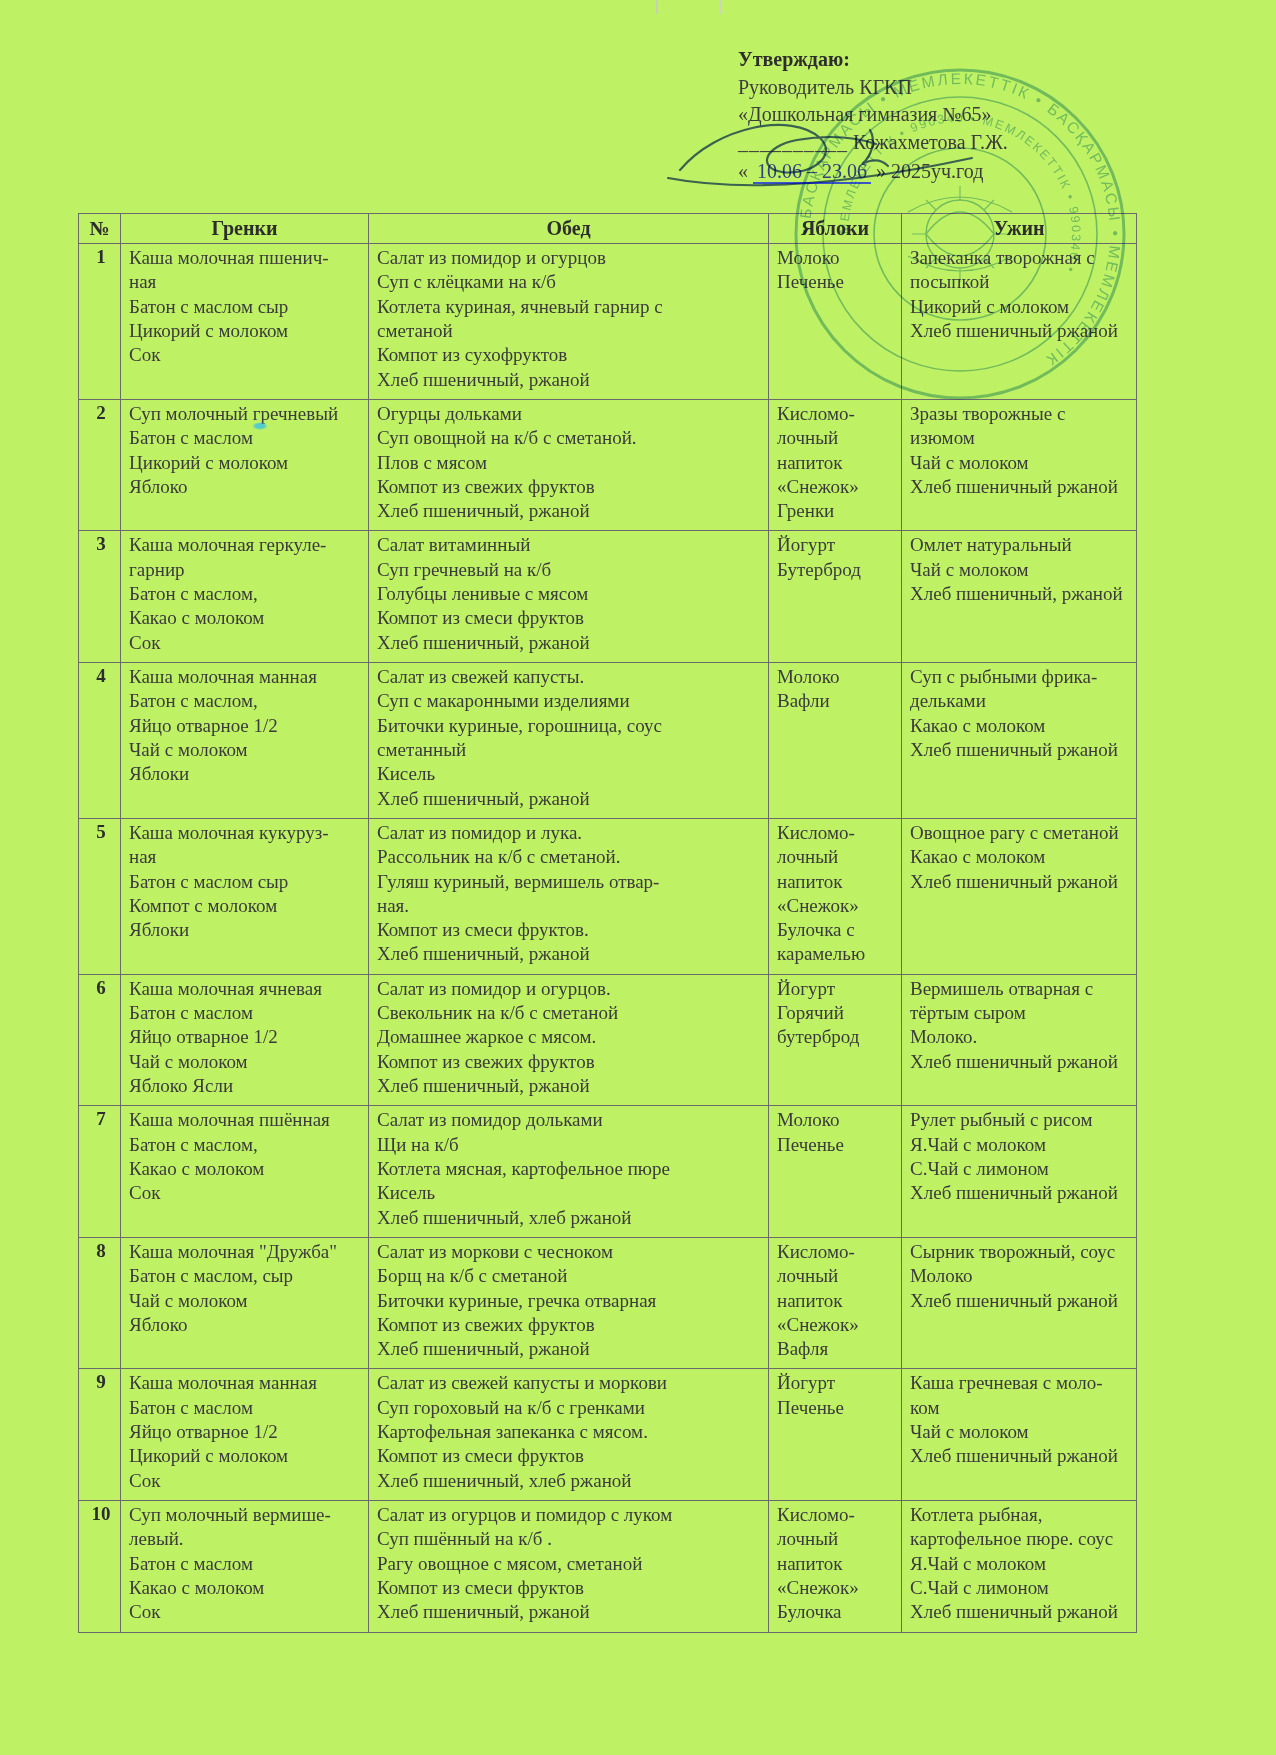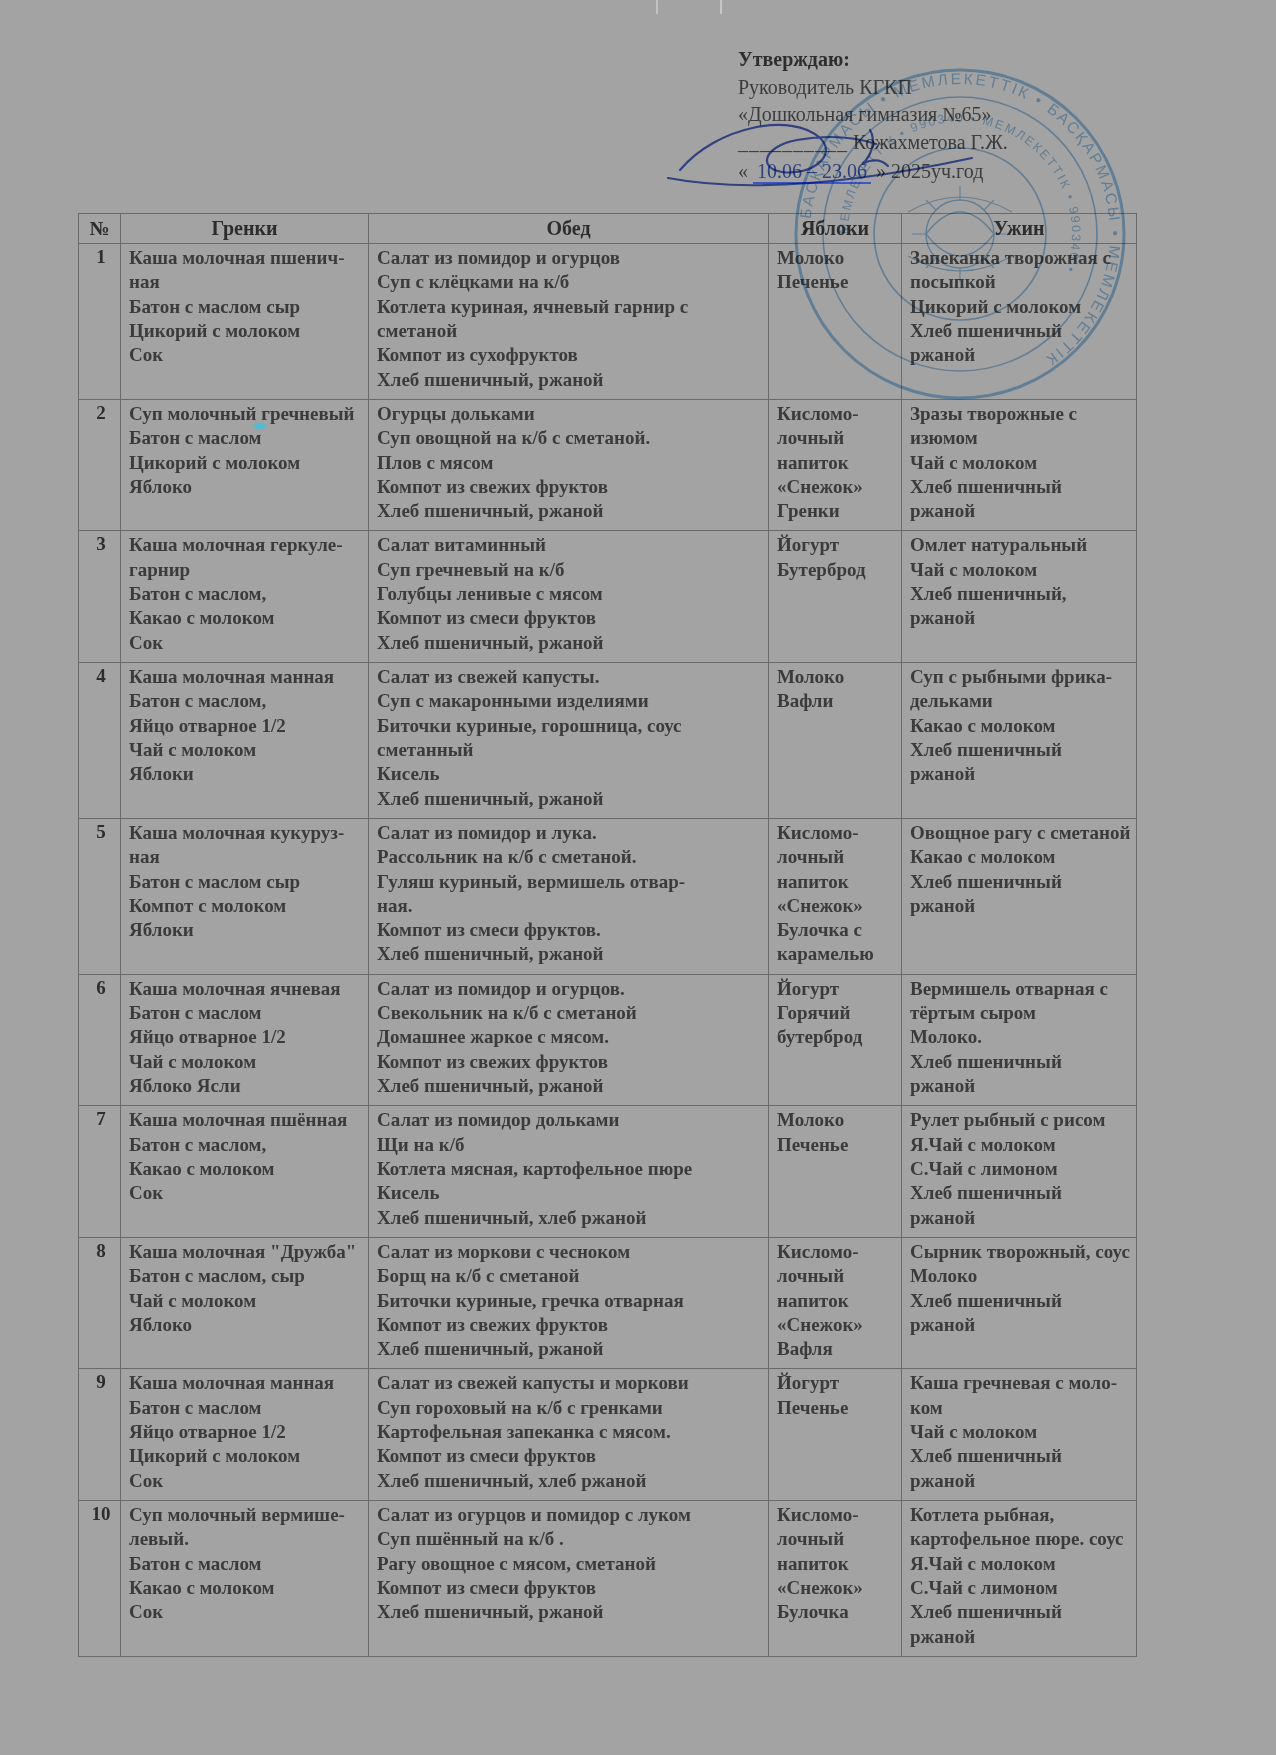--- a/index.html
+++ b/index.html
@@ -5,21 +5,21 @@
   html,body{margin:0;padding:0;}
   body{
     background:#d8d8d8;
     font-family:"Liberation Serif","DejaVu Serif",serif;
   }
   .page{
     position:relative;
     width:1276px;
     height:1755px;
     margin:0 auto;
-    background:#a3a3a3;
+    background:#bef264;
     color:#3a3a3a;
     overflow:hidden;
   }
   
   .page::before{
     content:"";
     position:absolute; top:0; left:640px; width:200px; height:14px;
     background:
       linear-gradient(90deg, transparent 0 8%, #c9c9c9 8% 9%, transparent 9% 40%, #cfcfcf 40% 41%, transparent 41%);
     opacity:.8;
@@ -73,21 +73,20 @@
   td.num{
     font-weight:bold;
     text-align:center;
     padding-left:2px;
     padding-right:2px;
     color:#2d2d2d;
   }
   td.menu-cell{
     white-space:pre-line;
     line-height:1.28;
-    font-weight:bold;
   }
   .stamp{
     position:absolute;
     top:62px; left:788px;
     width:344px; height:344px;
     opacity:.58;
     mix-blend-mode:multiply;
     pointer-events:none;
   }
   .signature{

